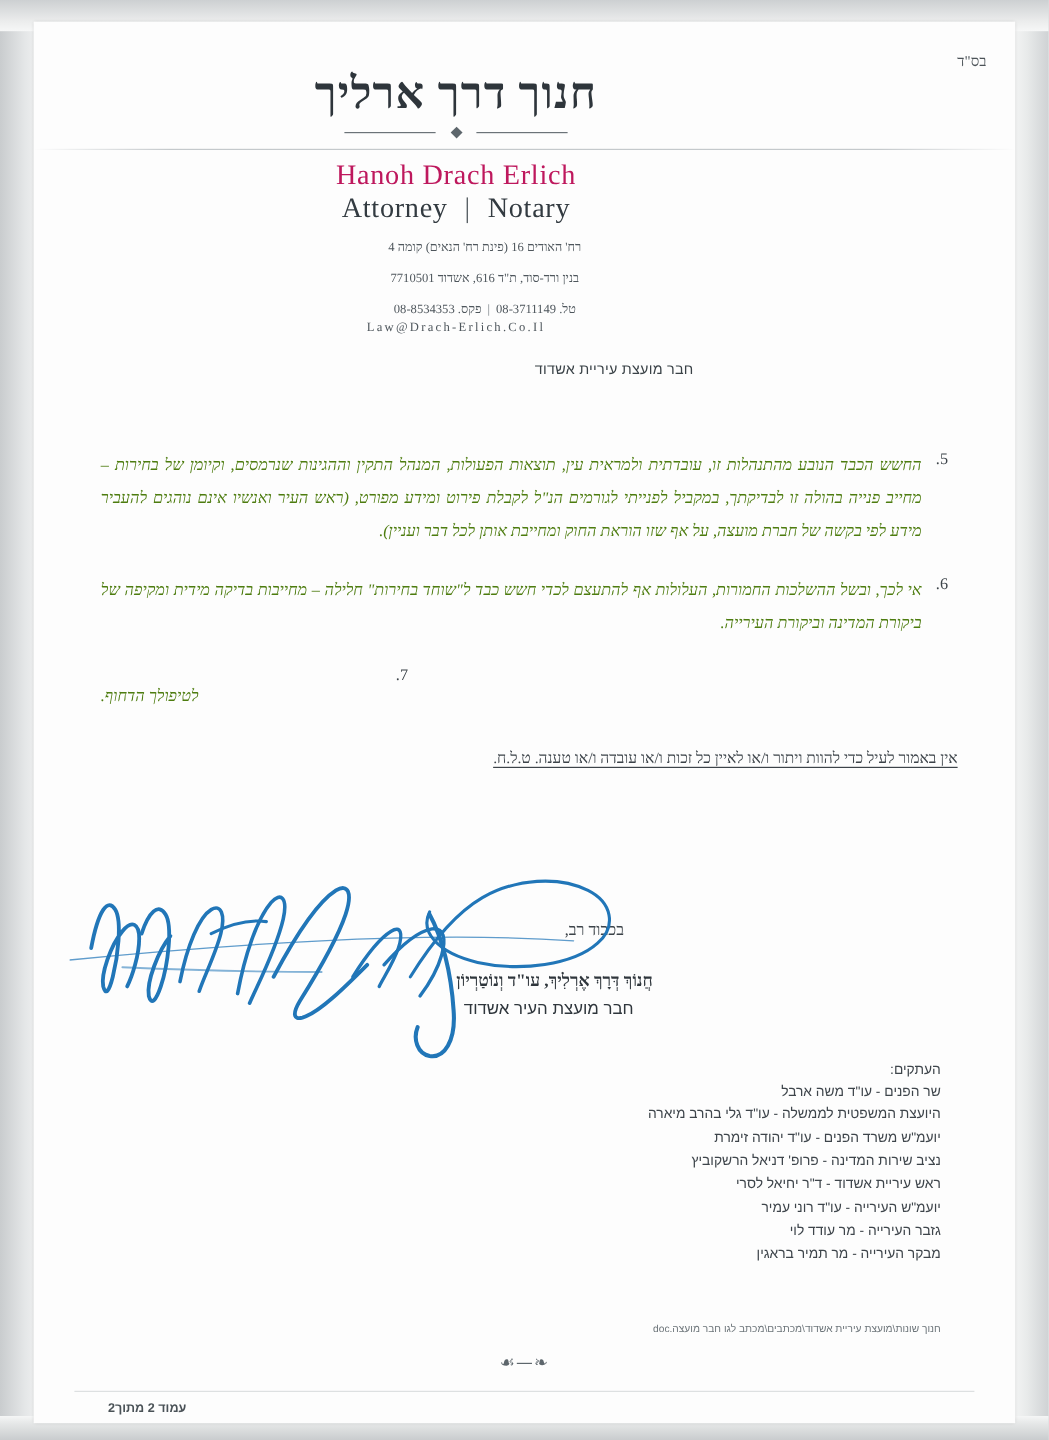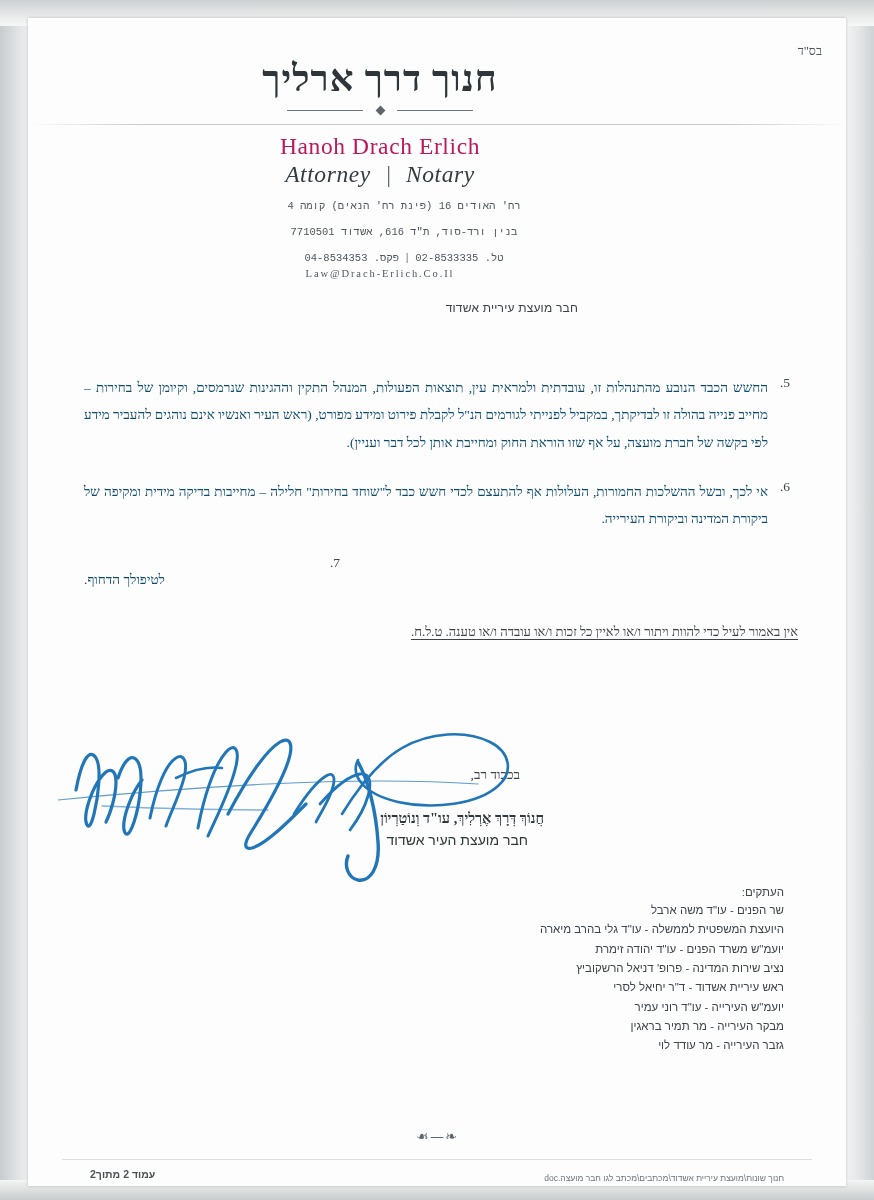--- a/index.html
+++ b/index.html
@@ -135,32 +135,31 @@
     color: #be185d;
     letter-spacing: 0.6px;
     line-height: 1.18;
   }
   .lh-role-en {
     font-family: "Liberation Serif", serif;
     font-size: 23.5px;
     color: #333b41;
     letter-spacing: 0.6px;
     line-height: 1.18;
-    font-style: italic;
   }
   .lh-role-en .bar {
     display: inline-block;
     padding: 0 14px;
     color: #5b6267;
     font-weight: 300;
   }
 
   .lh-contact {
     margin-top: 9px;
-    font-family: Liberation Mono, monospace;
+    font-family: Liberation Serif, serif;
     font-size: 10.5px;
     color: #4e565c;
     direction: rtl;
     line-height: 1.62;
     padding-left: 48px;
   }
   .lh-contact .seg-sep {
     display: inline-block;
     padding: 0 5px;
     color: #737b80;
@@ -206,24 +205,25 @@
     color: #3c4349;
     text-align: right;
     padding-top: 1px;
     direction: rtl;
   }
   .clause-text {
     flex: 1 1 auto;
     font-family: "Liberation Serif", serif;
     font-size: 13.5px;
     line-height: 2.02;
-    color: #0c4a6e;
+    color: #4d7c0f;
     text-align: justify;
     text-justify: inter-word;
     direction: rtl;
+    font-style: italic;
   }
   .clause.no-justify .clause-text { text-align: left; margin-top: 12px; }
 
   .disclaimer {
     position: absolute;
     right: 48px;
     top: 606px;
     width: 706px;
     font-family: "Liberation Serif", serif;
     font-size: 13px;
@@ -312,21 +312,21 @@
     width: 818px;
     text-align: center;
     font-family: "DejaVu Sans", sans-serif;
     font-size: 14px;
     color: #5d666c;
     letter-spacing: 1px;
   }
   .footer-path {
     position: absolute;
     right: 62px;
-    top: 1155px;
+    top: 1084px;
     font-family: "Liberation Sans", sans-serif;
     font-size: 8.5px;
     color: #6d757a;
     direction: rtl;
     white-space: nowrap;
   }
   .footer-rule {
     position: absolute;
     left: 34px;
     top: 1141px;
@@ -371,22 +371,22 @@
 
         <div class="lh-firm-en">Hanoh Drach Erlich</div>
         <div class="lh-role-en">
           <span>Attorney</span><span class="bar">|</span><span>Notary</span>
         </div>
 
         <div class="lh-contact">רח' האודים 16 (פינת רח' הנאים) קומה 4</div>
         <div class="lh-contact">בנין ורד-סוד, ת"ד 616, אשדוד 7710501</div>
         <div class="lh-contact">
           <span>טל.</span>
-          <span>02-8533335</span><span class="seg-sep">|</span><span>פקס.</span>
-          <span>04-8534353</span>
+          <span>08-3711149</span><span class="seg-sep">|</span><span>פקס.</span>
+          <span>08-8534353</span>
         </div>
         <div class="lh-email">Law@Drach-Erlich.Co.Il</div>
       </div>
 
       <div class="addressee">חבר מועצת עיריית אשדוד</div>
 
       <div class="body-block">
         <div class="clause">
           <div class="clause-num">5.</div>
           <div class="clause-text">החשש הכבד הנובע מהתנהלות זו, עובדתית ולמראית עין, תוצאות הפעולות, המנהל התקין וההגינות שנרמסים, וקיומן של בחירות – מחייב פנייה בהולה זו לבדיקתך, במקביל לפנייתי לגורמים הנ"ל לקבלת פירוט ומידע מפורט, (ראש העיר ואנשיו אינם נוהגים להעביר מידע לפי בקשה של חברת מועצה, על אף שזו הוראת החוק ומחייבת אותן לכל דבר ועניין).</div>
@@ -428,22 +428,22 @@
       </div>
 
       <div class="cc-block">
         <div class="cc-heading">העתקים:</div>
         <div class="cc-item">שר הפנים - עו"ד משה ארבל</div>
         <div class="cc-item">היועצת המשפטית לממשלה - עו"ד גלי בהרב מיארה</div>
         <div class="cc-item">יועמ"ש משרד הפנים - עו"ד יהודה זימרת</div>
         <div class="cc-item">נציב שירות המדינה - פרופ' דניאל הרשקוביץ</div>
         <div class="cc-item">ראש עיריית אשדוד - ד"ר יחיאל לסרי</div>
         <div class="cc-item">יועמ"ש העירייה - עו"ד רוני עמיר</div>
+        <div class="cc-item">גזבר העירייה - מר עודד לוי</div>
         <div class="cc-item">מבקר העירייה - מר תמיר בראגין</div>
-        <div class="cc-item">גזבר העירייה - מר עודד לוי</div>
       </div>
 
       <div class="ornament">☙—❧</div>
       <div class="footer-rule"></div>
       <div class="footer-path">חנוך שונות\מועצת עיריית אשדוד\מכתבים\מכתב לגו חבר מועצה.doc</div>
       <div class="footer-page">עמוד 2 מתוך2</div>
 
     </div>
   </div>
 </div>

